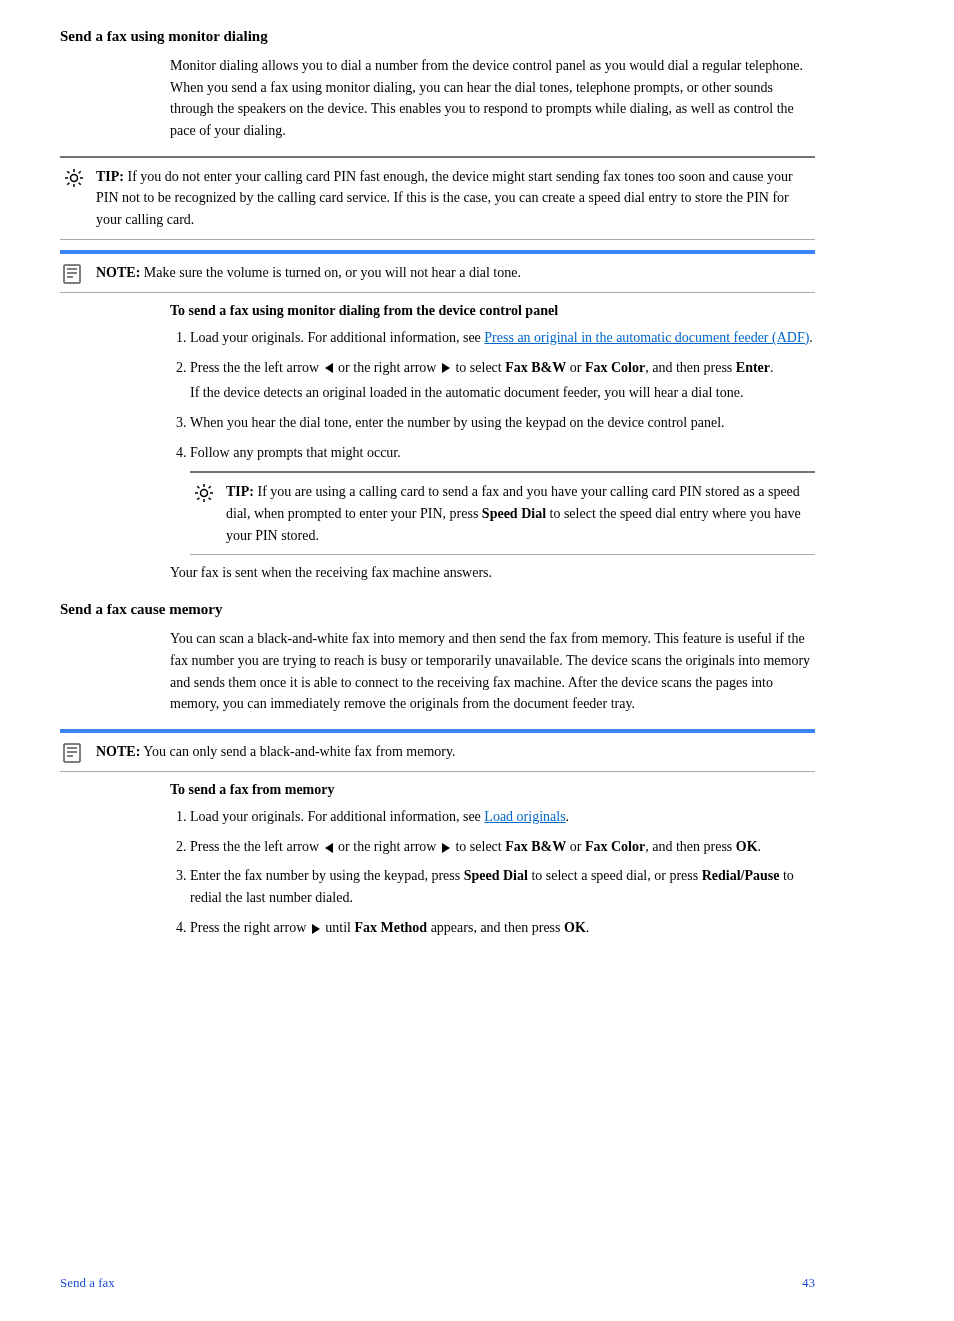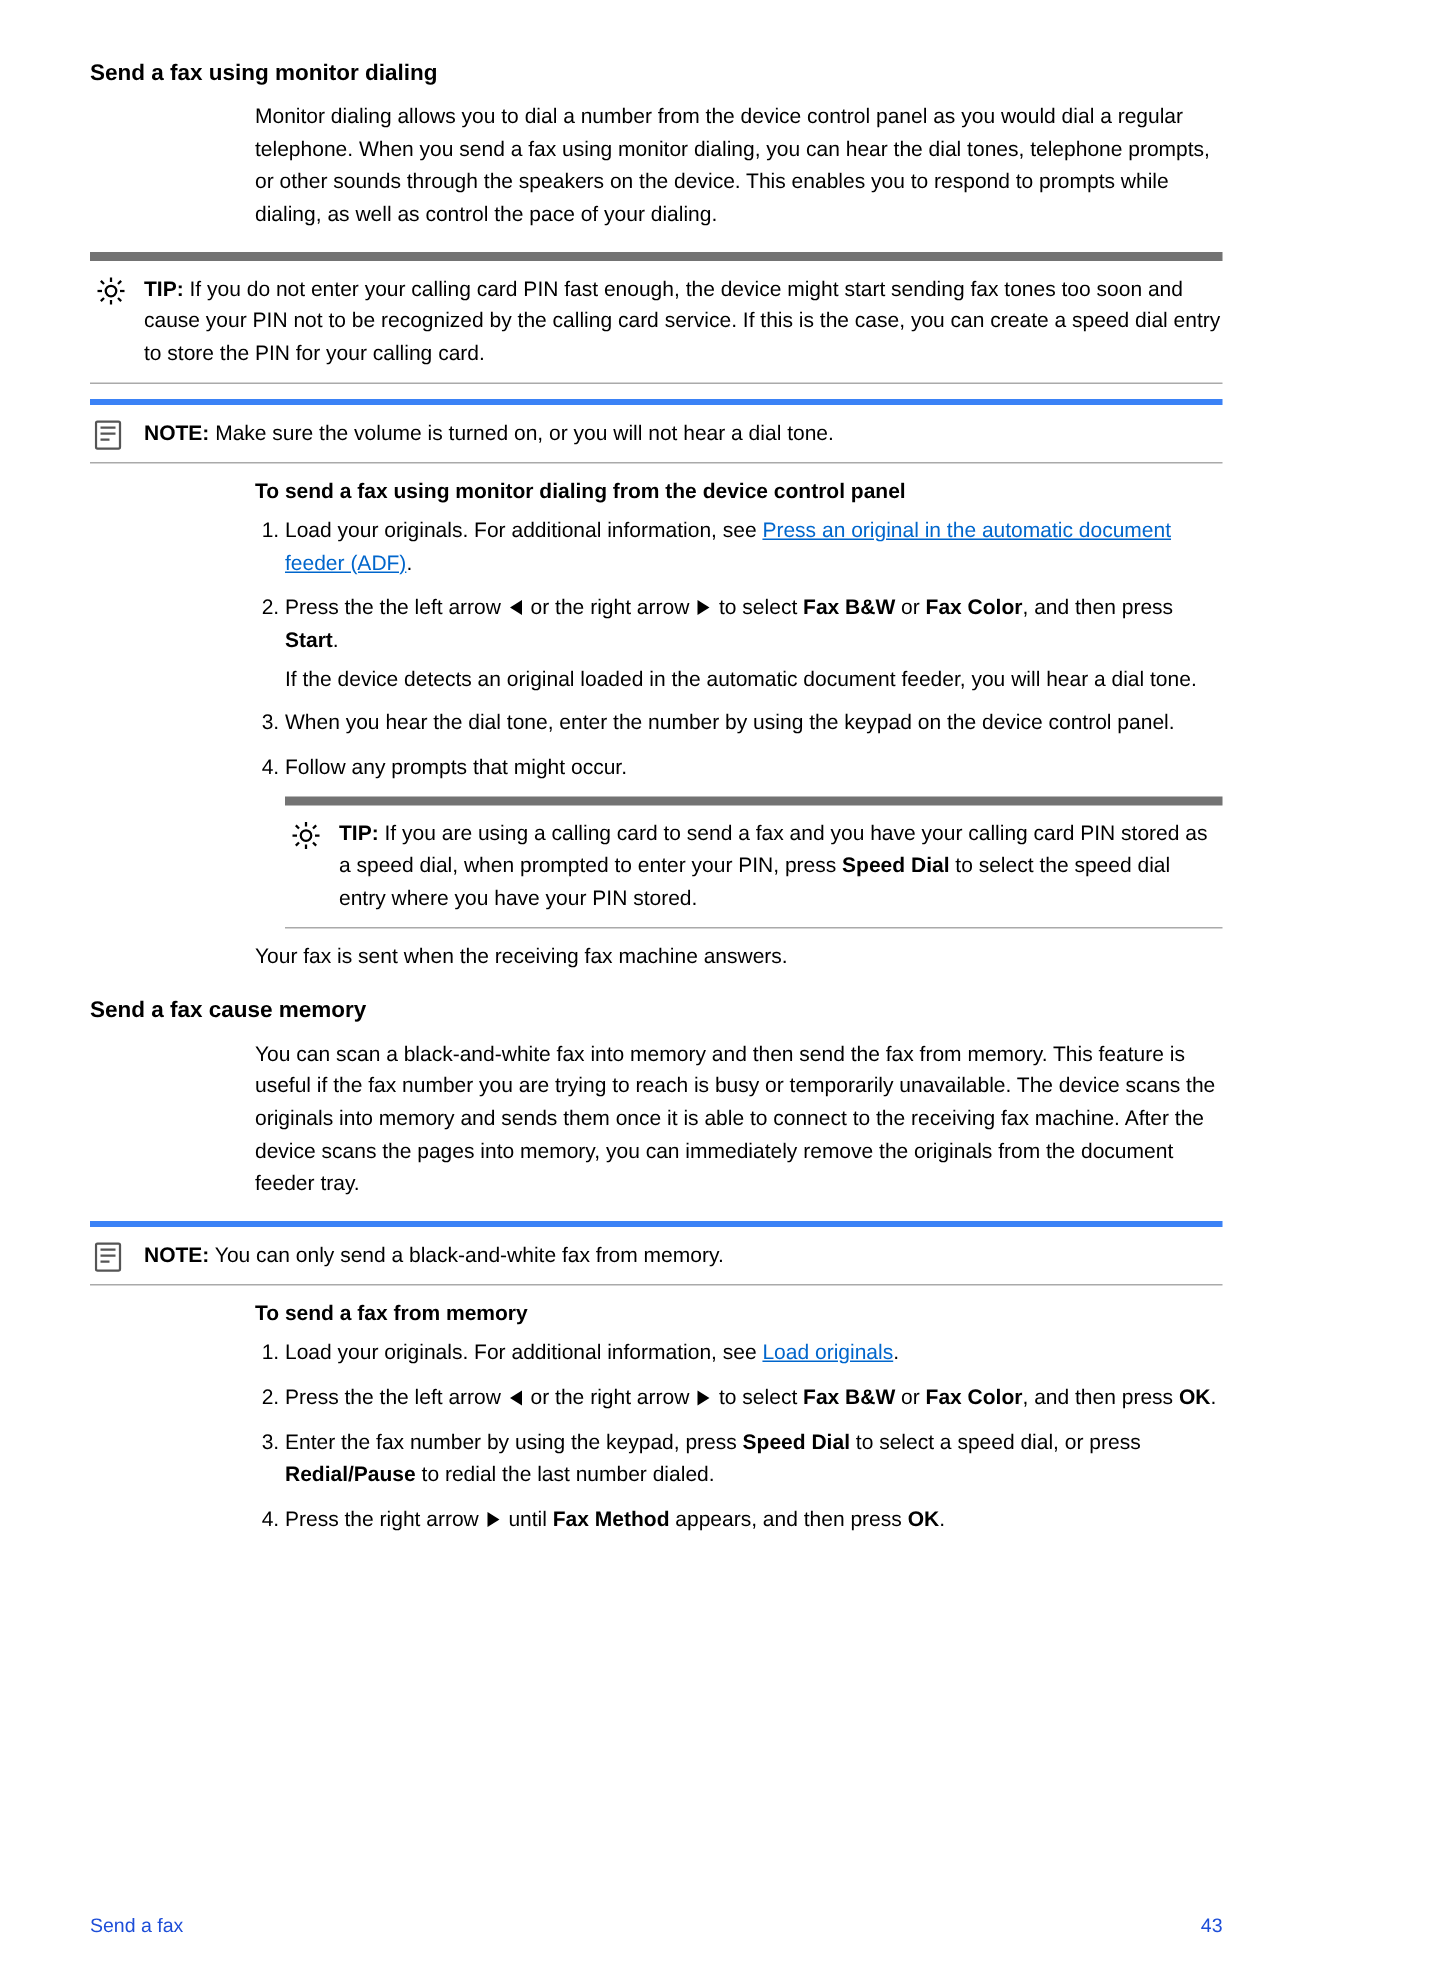--- a/index.html
+++ b/index.html
@@ -14,22 +14,23 @@
       color: #000;
       background: #fff;
       width: 954px;
       min-height: 1321px;
       position: relative;
     }
 
     .page {
       width: 875px;
       min-height: 1321px;
-      padding: 40px 60px 60px 60px;
+      padding: 28px 60px 60px 60px;
       position: relative;
+      font-family: Liberation Serif, serif;
     }
 
     .section-heading {
       font-size: 15px;
       font-weight: bold;
       margin-bottom: 10px;
     }
 
     .section-body {
       margin-left: 110px;
@@ -59,21 +60,21 @@
       align-items: center;
       justify-content: center;
     }
 
     .note-text {
       line-height: 1.55;
       flex: 1;
     }
 
     .tip-box {
-      border-top: 6px solid #737373;
+      border-top: 2px solid #737373;
       border-bottom: 1px solid #aaa;
       padding: 8px 0;
       margin: 10px 0;
       display: flex;
       align-items: flex-start;
       gap: 8px;
       justify-content: flex-end;
     }
 
     .tip-icon {
@@ -216,21 +217,21 @@
       <div class="subsection-heading">To send a fax using monitor dialing from the device control panel</div>
       <ol>
         <li>
           <span>Load your originals. For additional information, see </span><a href="#">Press an original in the automatic document feeder (ADF)</a><span>.</span>
         </li>
         <li>
           <span>Press the the left arrow</span>
           <span class="arrow-left"></span>
           <span>or the right arrow</span>
           <span class="arrow-right"></span>
-          <span> to select </span><span class="bold">Fax B&amp;W</span> <span>or</span> <span class="bold">Fax Color</span><span>, and then press</span> <span class="bold">Start</span><span>.</span>
+          <span> to select </span><span class="bold">Fax B&amp;W</span> <span>or</span> <span class="bold">Fax Color</span><span>, and then press</span> <span class="bold">Enter</span><span>.</span>
           <p>If the device detects an original loaded in the automatic document feeder, you will hear a dial tone.</p>
         </li>
         <li>
           <span>When you hear the dial tone, enter the number by using the keypad on the device control panel.</span>
         </li>
         <li>
           <span>Follow any prompts that might occur.</span>
         </li>
       </ol>
 

